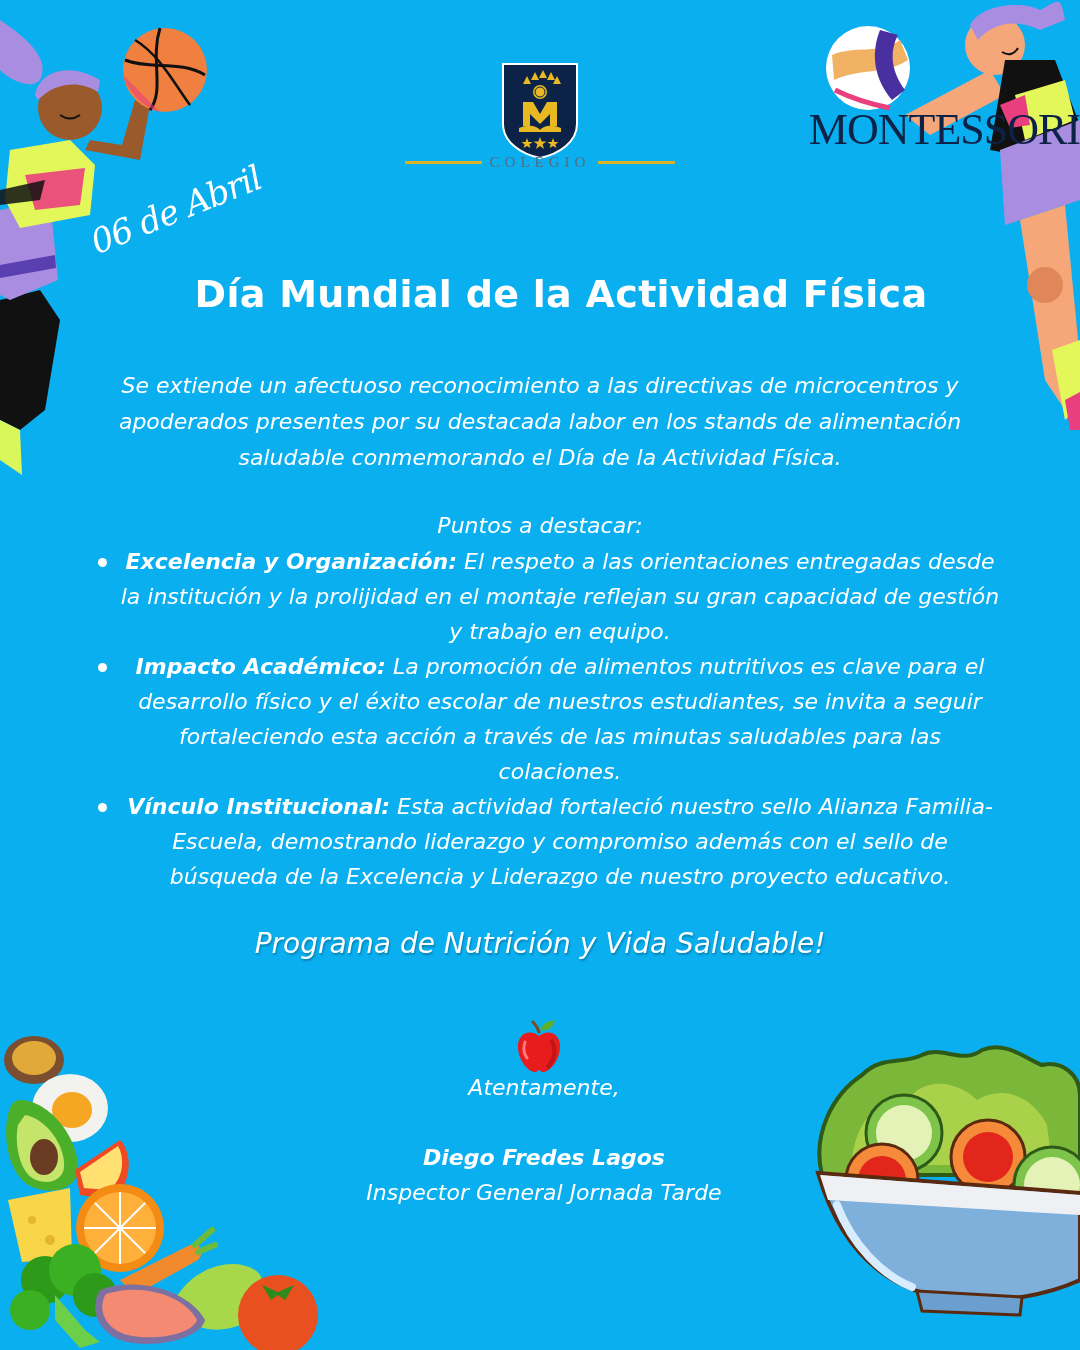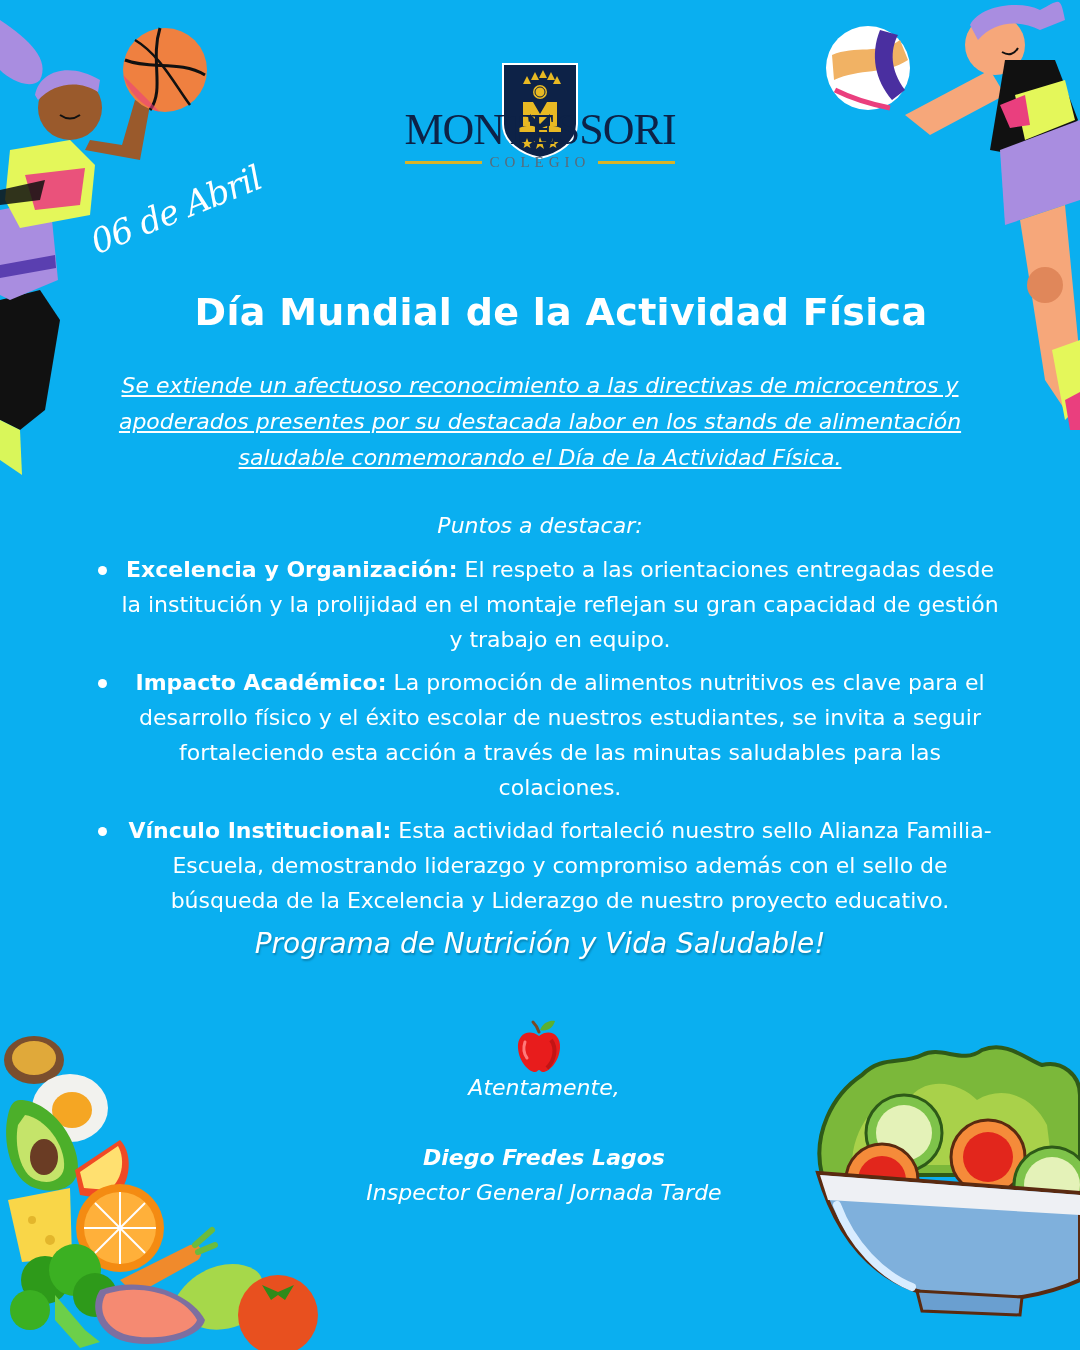--- a/index.html
+++ b/index.html
@@ -9,21 +9,21 @@
     font-family: "DejaVu Sans", "Liberation Sans", sans-serif;
     color: #ffffff;
     position: relative;
   }
   .abs { position: absolute; }
 
   
   .logo { left: 0; top: 62px; width: 1080px; text-align: center; }
   .shield { display: inline-block; width: 78px; height: 98px; }
   .brand {
-    position: absolute; left: 0; top: 108px; width: 1080px; text-align: center;
+    position: absolute; left: 0; top: 108px; width: 1080px; text-align: right;
     font-family: "Liberation Serif", "DejaVu Serif", serif;
     color: #0d2247; font-size: 44px; letter-spacing: -1px; line-height: 44px;
   }
   .brand-sub {
     position: absolute; left: 405px; top: 152px; width: 270px; height: 20px;
     display: flex; align-items: center; justify-content: center; gap: 8px;
   }
   .brand-sub .rule { flex: 1; height: 3px; background: #d8b328; }
   .brand-sub .word {
     font-family: "Liberation Serif", "DejaVu Serif", serif;
@@ -33,42 +33,41 @@
   
   .date {
     left: 100px; top: 222px;
     font-family: "DejaVu Serif", serif; font-style: italic;
     font-size: 34px; color: #fff; transform: rotate(-22deg);
     transform-origin: left bottom; white-space: nowrap;
     letter-spacing: -1px;
   }
 
   .title {
-    left: 0; top: 288px; width: 1080px; text-align: center;
+    left: 0; top: 270px; width: 1080px; text-align: center;
     font-family: "DejaVu Sans", sans-serif; font-weight: bold;
     font-size: 38px; line-height: 48px; letter-spacing: 0.3px; padding-left: 42px;
   }
 
   .intro {
     left: 100px; top: 368px; width: 880px; text-align: center;
     font-family: "DejaVu Sans", sans-serif; font-style: italic;
-    font-size: 22px; line-height: 36px; text-decoration: underline;
+    font-size: 22px; line-height: 36px;
   }
 
   .points-label {
     left: 0; top: 508px; width: 1080px; text-align: center;
     font-style: italic; font-size: 22px; line-height: 36px;
   }
 
   .bullets { left: 90px; top: 544px; width: 910px; list-style: none; }
   .bullets li {
     position: relative; text-align: center;
-    font-size: 22px; line-height: 35px;
+    font-style: italic; font-size: 22px; line-height: 35px;
     padding-left: 30px;
-    margin-top: 8px;
   }
   .bullets li .dot {
     position: absolute; left: 8px; top: 14px; width: 9px; height: 9px;
     border-radius: 50%; background: #fff;
   }
   .bullets li b { font-weight: bold; }
 
   .thanks {
     left: 0; top: 922px; width: 1080px; text-align: center;
     font-style: italic; font-size: 28px; line-height: 44px;

